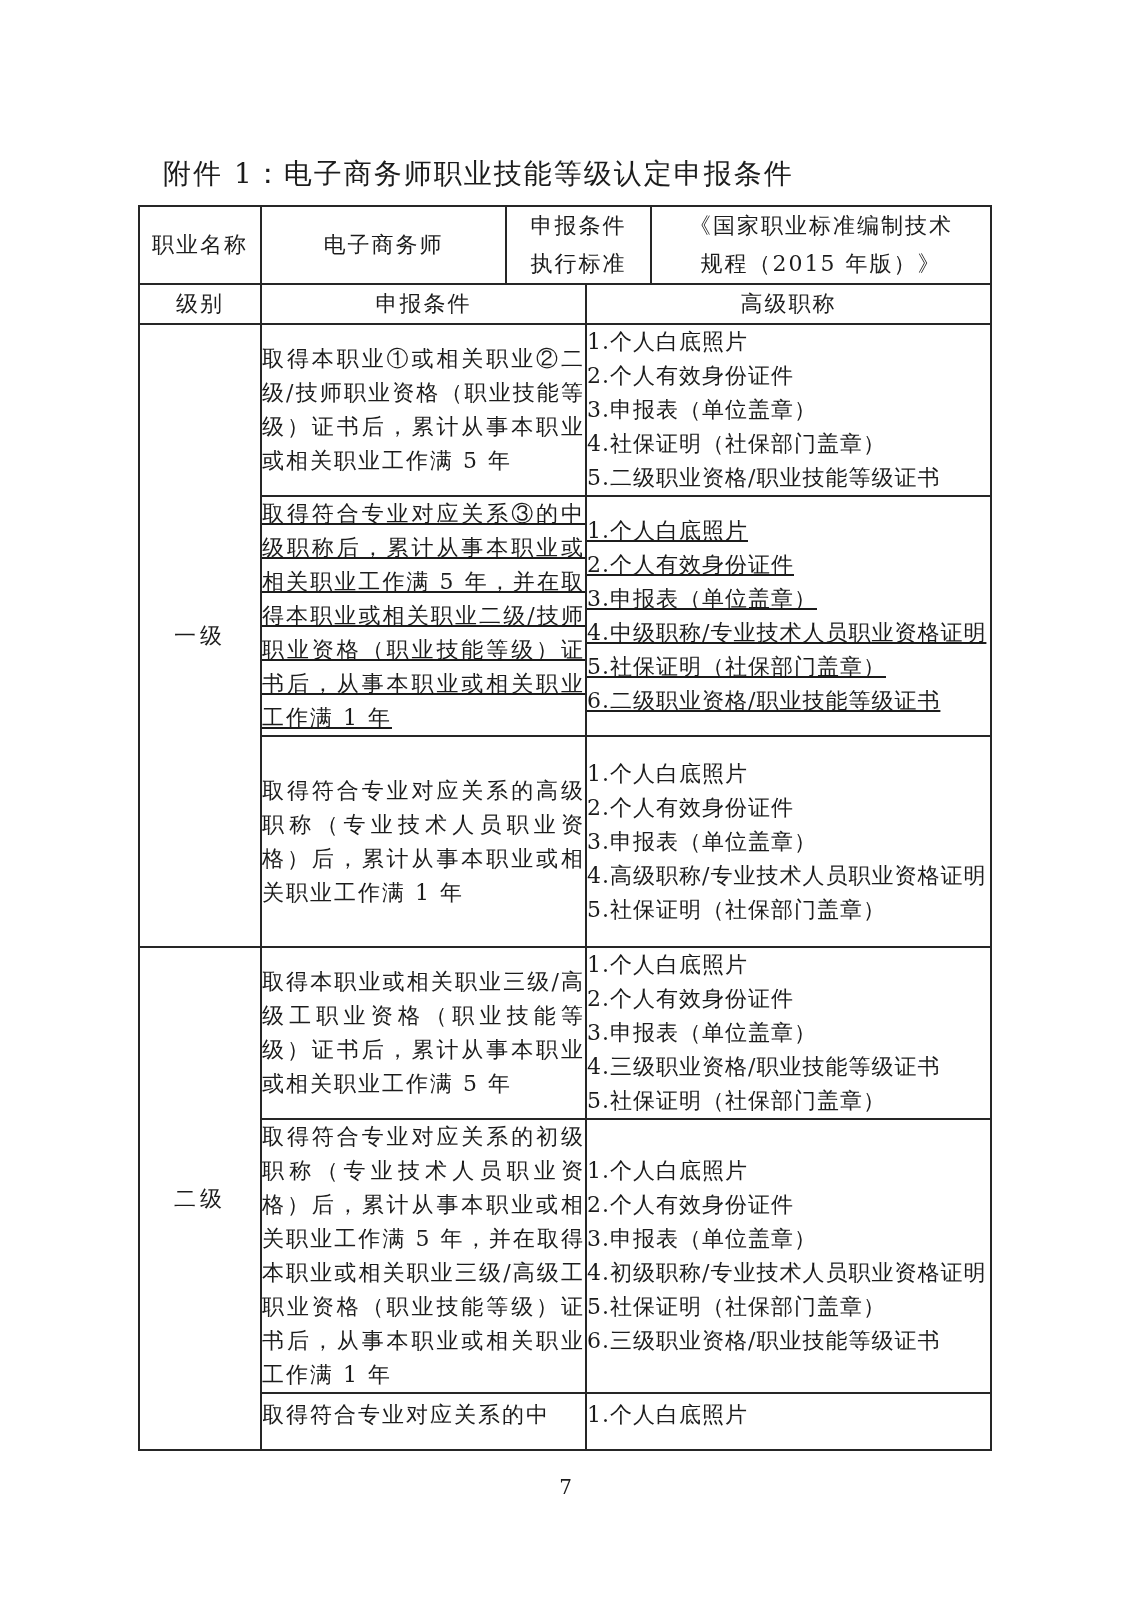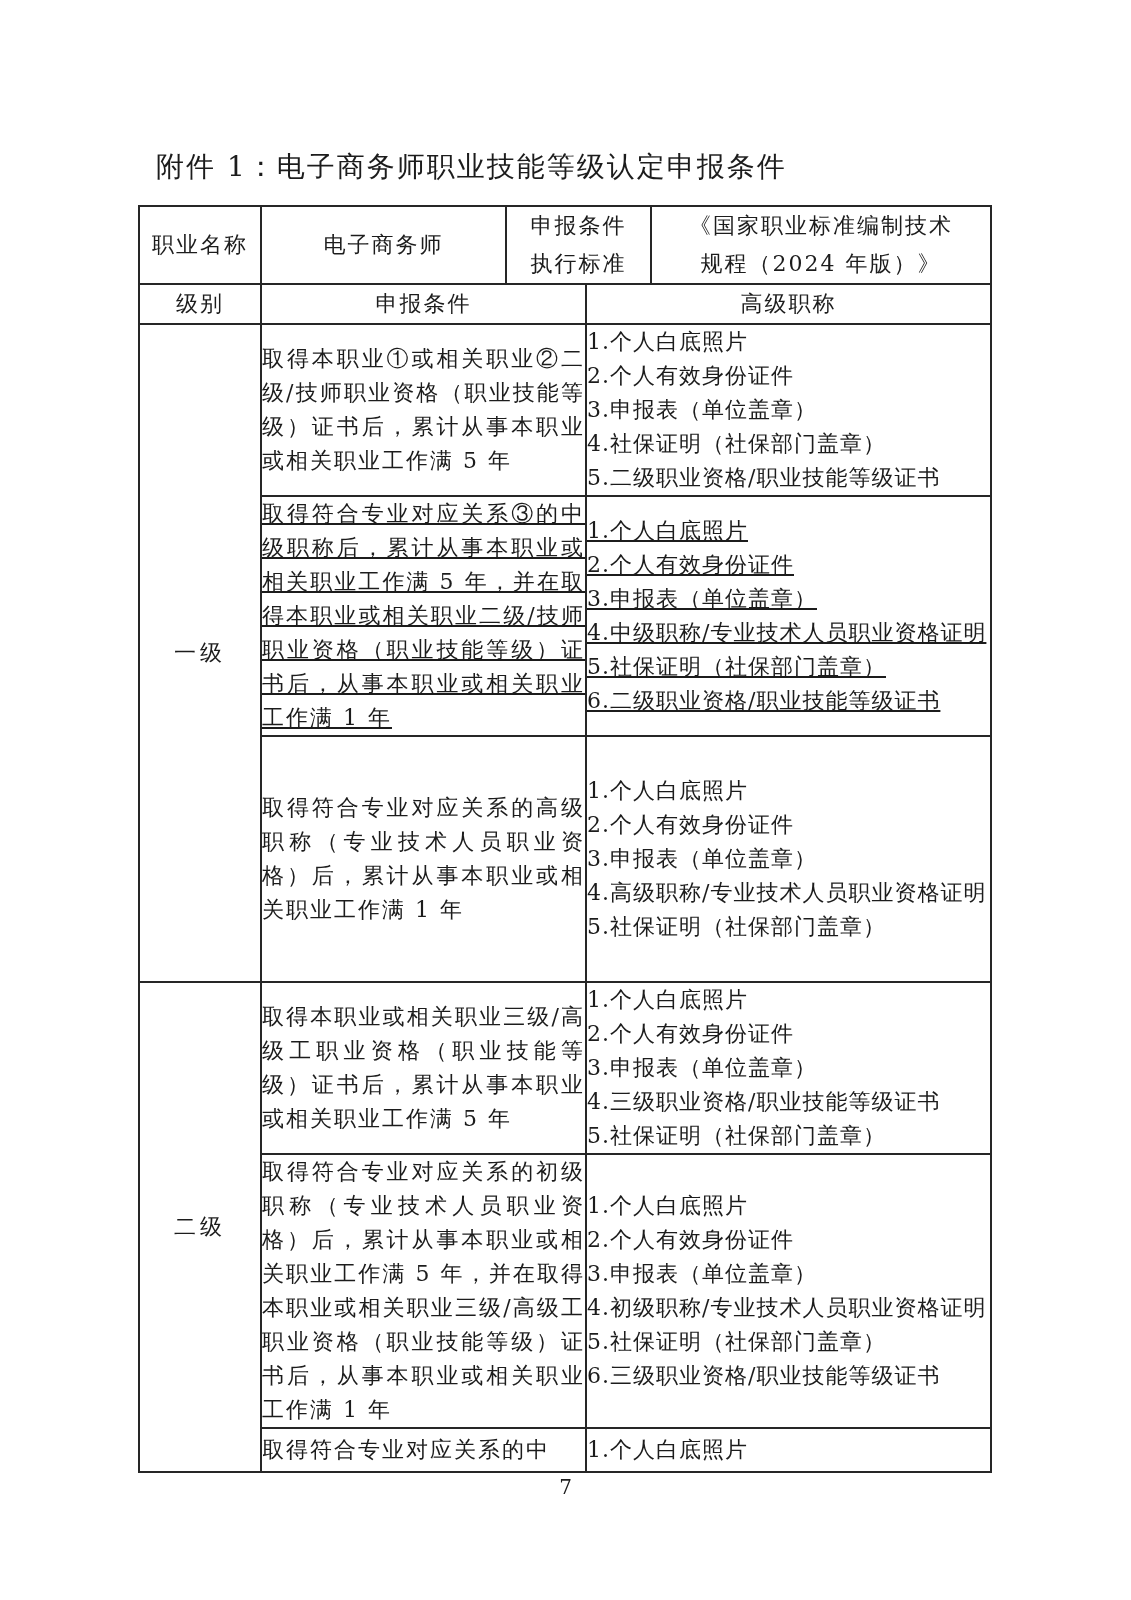--- a/index.html
+++ b/index.html
@@ -13,21 +13,21 @@
     height: 1600px;
     background: #ffffff;
     color: #1c1c1c;
     font-family: "DejaVu Serif", "Liberation Serif", serif;
     overflow: hidden;
   }
   .doc-title {
     position: absolute;
     left: 148px;
     top: 140px;
-    margin: 8px;
+    margin: 15px;
     font-size: 28px;
     font-weight: 400;
     letter-spacing: 2px;
     white-space: nowrap;
   }
   table.doc-table {
     position: absolute;
     left: 138px;
     top: 205px;
     width: 852px;
@@ -38,21 +38,21 @@
     border: 2px solid #262626;
     font-size: 22px;
     padding: 0;
     box-sizing: border-box;
   }
   
   tr.r-h1 { height: 76px; }
   tr.r-h2 { height: 40px; }
   tr.r-1a { height: 172px; }
   tr.r-1b { height: 240px; text-decoration: underline; }
-  tr.r-1c { height: 246px; margin-top: 42px; }
+  tr.r-1c { height: 211px; margin-top: 42px; }
   tr.r-2a { height: 170px; }
   tr.r-2b { height: 236px; }
   tr.r-2c { height: 43px; }
 
   td.center {
     text-align: center;
     vertical-align: middle;
     letter-spacing: 2px;
   }
   td.prewrap { white-space: pre-line; line-height: 38px; }
@@ -75,21 +75,21 @@
     line-height: 34px;
     letter-spacing: 1px;
     white-space: pre-line;
     padding: 3px 8px 3px 10px;
   }
   tr.r-2c td.cond-cell,
   tr.r-2c td.mat-cell {
     vertical-align: top;
     overflow: hidden;
     padding-top: 4px;
-    padding-bottom: 4px;
+    padding-bottom: 17px;
   }
   .page-number {
     position: absolute;
     top: 1475px;
     left: 0;
     width: 100%;
     text-align: center;
     font-size: 20px;
     letter-spacing: 0;
   }
@@ -110,21 +110,21 @@
       <col style="width:340px">
     </colgroup>
 
     <tbody>
         <tr class="r-h1">
       <td class="center">职业名称</td>
       <td class="center">电子商务师</td>
       <td class="center prewrap" colspan="2">申报条件
 执行标准</td>
       <td class="center prewrap">《国家职业标准编制技术
-规程（2024 年版）》</td>
+规程（2015 年版）》</td>
     </tr>
 
     <tr class="r-h2">
       <td class="center">级别</td>
       <td class="center" colspan="2">申报条件</td>
       <td class="center" colspan="2">高级职称</td>
     </tr>
 
     <tr class="r-1a">
       <td class="level-cell" rowspan="3">一级</td>

